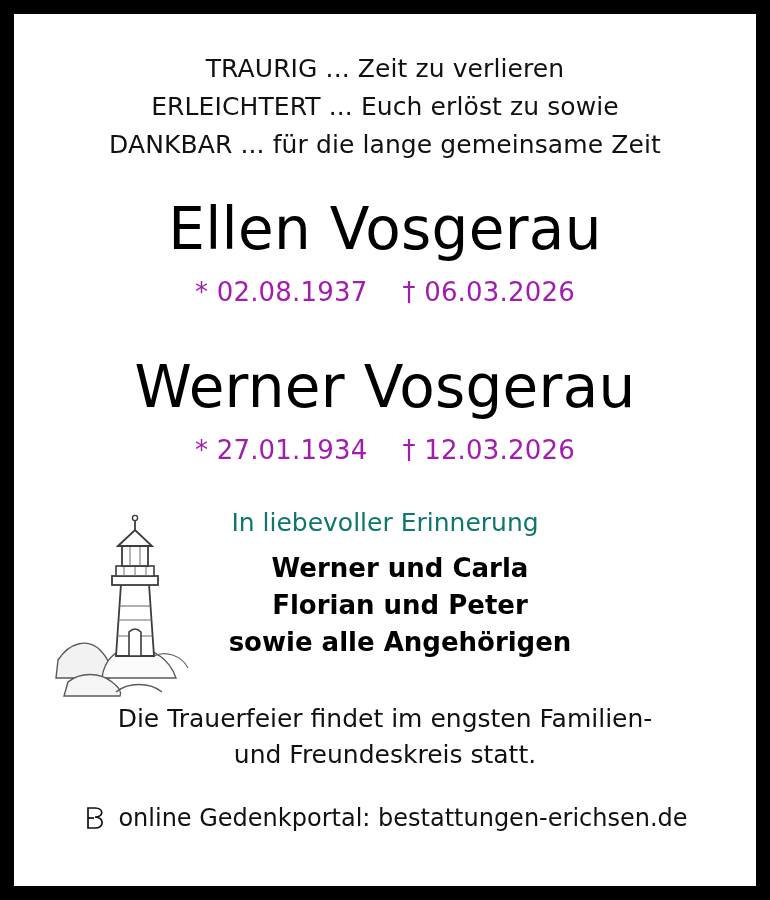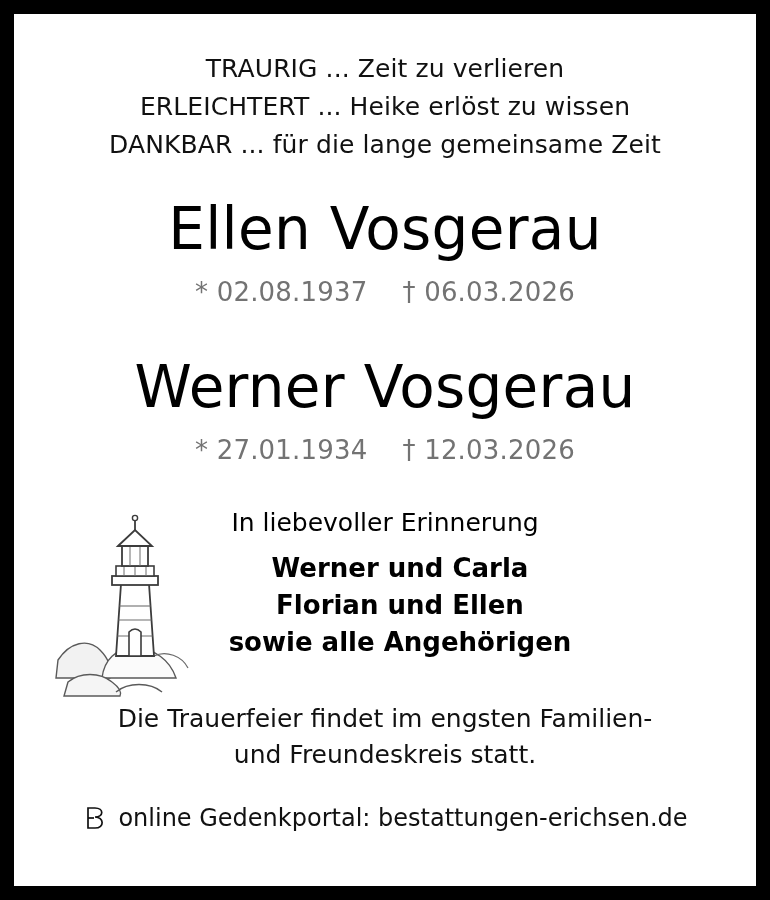--- a/index.html
+++ b/index.html
@@ -50,37 +50,37 @@
     letter-spacing: 0.3px;
   }
   .name-1 {
     margin-top: 32px;
   }
   .name-2 {
     margin-top: 46px;
   }
   .dates {
     text-align: center;
-    color: #737373;
+    color: #a21caf;
     font-size: 26px;
     line-height: 32px;
     margin-top: 14px;
     letter-spacing: 0.2px;
   }
   .dates .sep {
     display: inline-block;
     width: 18px;
   }
   .memory-section {
     margin-top: 42px;
     position: relative;
   }
   .memory-intro {
     text-align: center;
-    color: #000000;
+    color: #0f766e;
     font-size: 25px;
     line-height: 30px;
   }
   .family-list {
     text-align: center;
     color: #000000;
     font-size: 26px;
     line-height: 37px;
     font-weight: bold;
     margin-top: 12px;
@@ -125,21 +125,21 @@
   }
 </style>
 </head>
 <body>
 
 <div id="obituary-card">
   <div class="inner">
 
     <div class="verse verse-block">
       <span class="verse-line">TRAURIG ... Zeit zu verlieren</span>
-      <span class="verse-line">ERLEICHTERT ... Heike erlöst zu wissen</span>
+      <span class="verse-line">ERLEICHTERT ... Euch erlöst zu sowie</span>
       <span class="verse-line">DANKBAR ... für die lange gemeinsame Zeit</span>
     </div>
 
     <div class="name name-1">Ellen Vosgerau</div>
     <div class="dates">
       <span>*</span>
       <span>02.08.1937</span>
       <span class="sep"></span>
       <span>†</span>
       <span>06.03.2026</span>
@@ -182,21 +182,21 @@
         <line x1="90" y1="36" x2="90" y2="56" stroke="#6f6f6f" stroke-width="1"></line>
 
         <path d="M68 36 L 85 20 L 102 36 Z" fill="#ffffff" stroke="#3c3c3c" stroke-width="1.8"></path>
         <line x1="85" y1="20" x2="85" y2="10" stroke="#3c3c3c" stroke-width="1.8"></line>
         <circle cx="85" cy="8" r="2.6" fill="#ffffff" stroke="#3c3c3c" stroke-width="1.4"></circle>
       </svg>
 
       <div class="memory-intro">In liebevoller Erinnerung</div>
       <div class="family-list">
         <span class="family-line">Werner und Carla</span>
-        <span class="family-line">Florian und Ellen</span>
+        <span class="family-line">Florian und Peter</span>
         <span class="family-line">sowie alle Angehörigen</span>
       </div>
     </div>
 
     <div class="ceremony">
       <span class="ceremony-line">Die Trauerfeier findet im engsten Familien-</span>
       <span class="ceremony-line">und Freundeskreis statt.</span>
     </div>
 
     <div class="portal-row">

